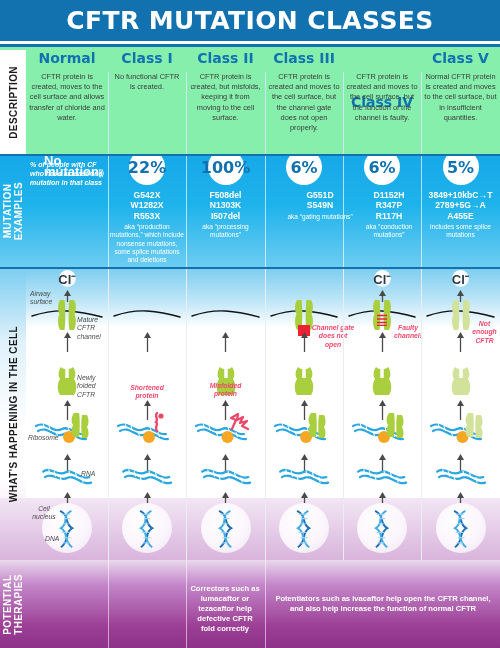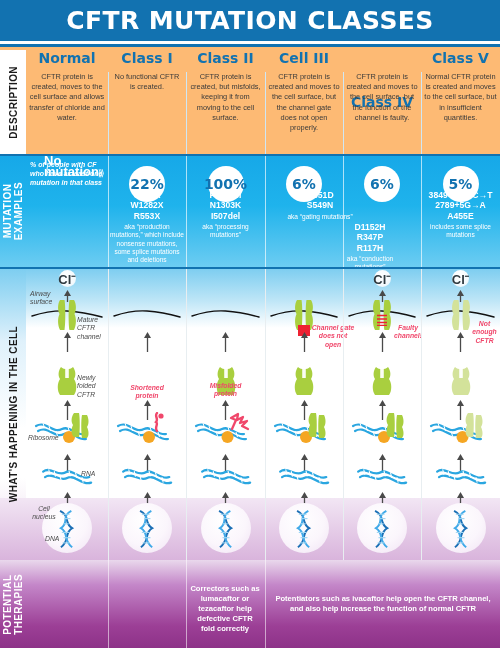--- a/index.html
+++ b/index.html
@@ -3,21 +3,21 @@
 <meta charset="utf-8">
 <style>
   * { box-sizing: border-box; margin:0; padding:0; }
   html,body { width:500px; height:648px; }
   body {
     font-family: "Liberation Sans", sans-serif;
     background:#ffffff;
     width:500px; height:648px;
     position:relative; overflow:hidden;
   }
-  #page { position:relative; width:500px; height:648px; background:#fdba74; }
+  #page { position:relative; width:500px; height:648px; background:#86efac; }
 
   
   .titlebar {
     position:absolute; left:0; top:0; width:500px; height:44px;
     background:#1272b0;
   }
   .titlebar .tline {
     position:absolute; left:0; bottom:0; width:500px; height:3px; background:#ffffff;
   }
   .title-text {
@@ -72,23 +72,22 @@
     position:absolute; left:0; top:155px; width:500px; height:113px;
     background:linear-gradient(to bottom,#16a8e8 0%,#1fb3ec 45%,#6ecdf2 100%);
     overflow:hidden;
   }
   .blueband-sep {
     position:absolute; top:0; width:1px; height:113px; background:rgba(255,255,255,.65);
   }
   .pctcircle {
     position:absolute; border-radius:50%; background:#ffffff;
     display:flex; align-items:center; justify-content:center;
-    color:#1272b0; font-weight:bold; font-size:14px;
+    color:#1272b0; font-weight:bold; font-size:16px;
     font-family:"DejaVu Sans", sans-serif;
-    margin-top:17px;
   }
   .pctlegend {
     position:absolute; left:30px; top:5px; width:78px;
     color:#ffffff; font-size:7px; line-height:9.2px; font-style:italic; font-weight:bold;
   }
   .chev {
     position:absolute; left:98px; top:13px; color:#ffffff; font-size:9px; letter-spacing:-2px;
   }
   .mutbox { position:absolute; text-align:center; color:#ffffff; }
   .mutgene { font-weight:bold; font-size:8.6px; line-height:10.4px; }
@@ -169,21 +168,21 @@
   <div class="titlerule"></div>
 
   <div class="rail" id="rail-desc">
     <span>DESCRIPTION</span>
   </div>
 
   <div class="hdrrow" id="hdrrow">
       <div class="hdr" style="left: 0px; width: 82px;">Normal</div>
       <div class="hdr" style="left: 82px; width: 78px;">Class I</div>
       <div class="hdr" style="left: 160px; width: 79px;">Class II</div>
-      <div class="hdr" style="left: 239px; width: 78px;">Cell III</div>
+      <div class="hdr" style="left: 239px; width: 78px;">Class III</div>
       <div class="hdr" style="left: 317px; width: 78px; margin-top: 44px;">Class IV</div>
       <div class="hdr" style="left: 395px; width: 79px;">Class V</div>
     </div>
   <div class="descrow" id="descrow">
       <div class="desc" style="left: 82px; width: 78px;">No functional CFTR is created.</div>
       <div class="desc" style="left: 0px; width: 82px;">CFTR protein is created, moves to the cell surface and allows transfer of chloride and water.</div>
       <div class="colsep-desc" style="left: 82px;"></div>
       <div class="desc" style="left: 160px; width: 79px;">CFTR protein is created, but misfolds, keeping it from moving to the cell surface.</div>
       <div class="colsep-desc" style="left: 160px;"></div>
       <div class="desc" style="left: 239px; width: 78px;">CFTR protein is created and moves to the cell surface, but the channel gate does not open properly.</div>
@@ -214,21 +213,21 @@
         <div class="mutaka">aka “processing mutations”</div>
       </div>
       <div class="blueband-sep" style="left: 265px;"></div>
       <div class="pctcircle" style="left: 286px; top: -6px; width: 36px; height: 36px;">6%</div>
       <div class="mutbox" style="left: 281px; width: 78px; top: 35px;">
         <div class="mutgene"><span>G551D</span><br><span>S549N</span></div>
         <div class="mutaka">aka “gating mutations”</div>
       </div>
       <div class="blueband-sep" style="left: 343px;"></div>
       <div class="pctcircle" style="left: 364px; top: -6px; width: 36px; height: 36px;">6%</div>
-      <div class="mutbox" style="left: 331px; width: 78px; top: 35px; margin-top: 32px;">
+      <div class="mutbox" style="left: 350px; width: 78px; top: 35px;">
         <div class="mutgene"><span>D1152H</span><br><span>R347P</span><br><span>R117H</span></div>
         <div class="mutaka">aka “conduction mutations”</div>
       </div>
       <div class="blueband-sep" style="left: 421px;"></div>
       <div class="pctcircle" style="left: 442.5px; top: -6px; width: 36px; height: 36px;">5%</div>
       <div class="mutbox" style="left: 421px; width: 79px; top: 35px;">
         <div class="mutgene"><span>3849+10kbC→T</span><br><span>2789+5G→A</span><br><span>A455E</span></div>
         <div class="mutaka">includes some splice mutations</div>
       </div>
     </div>

